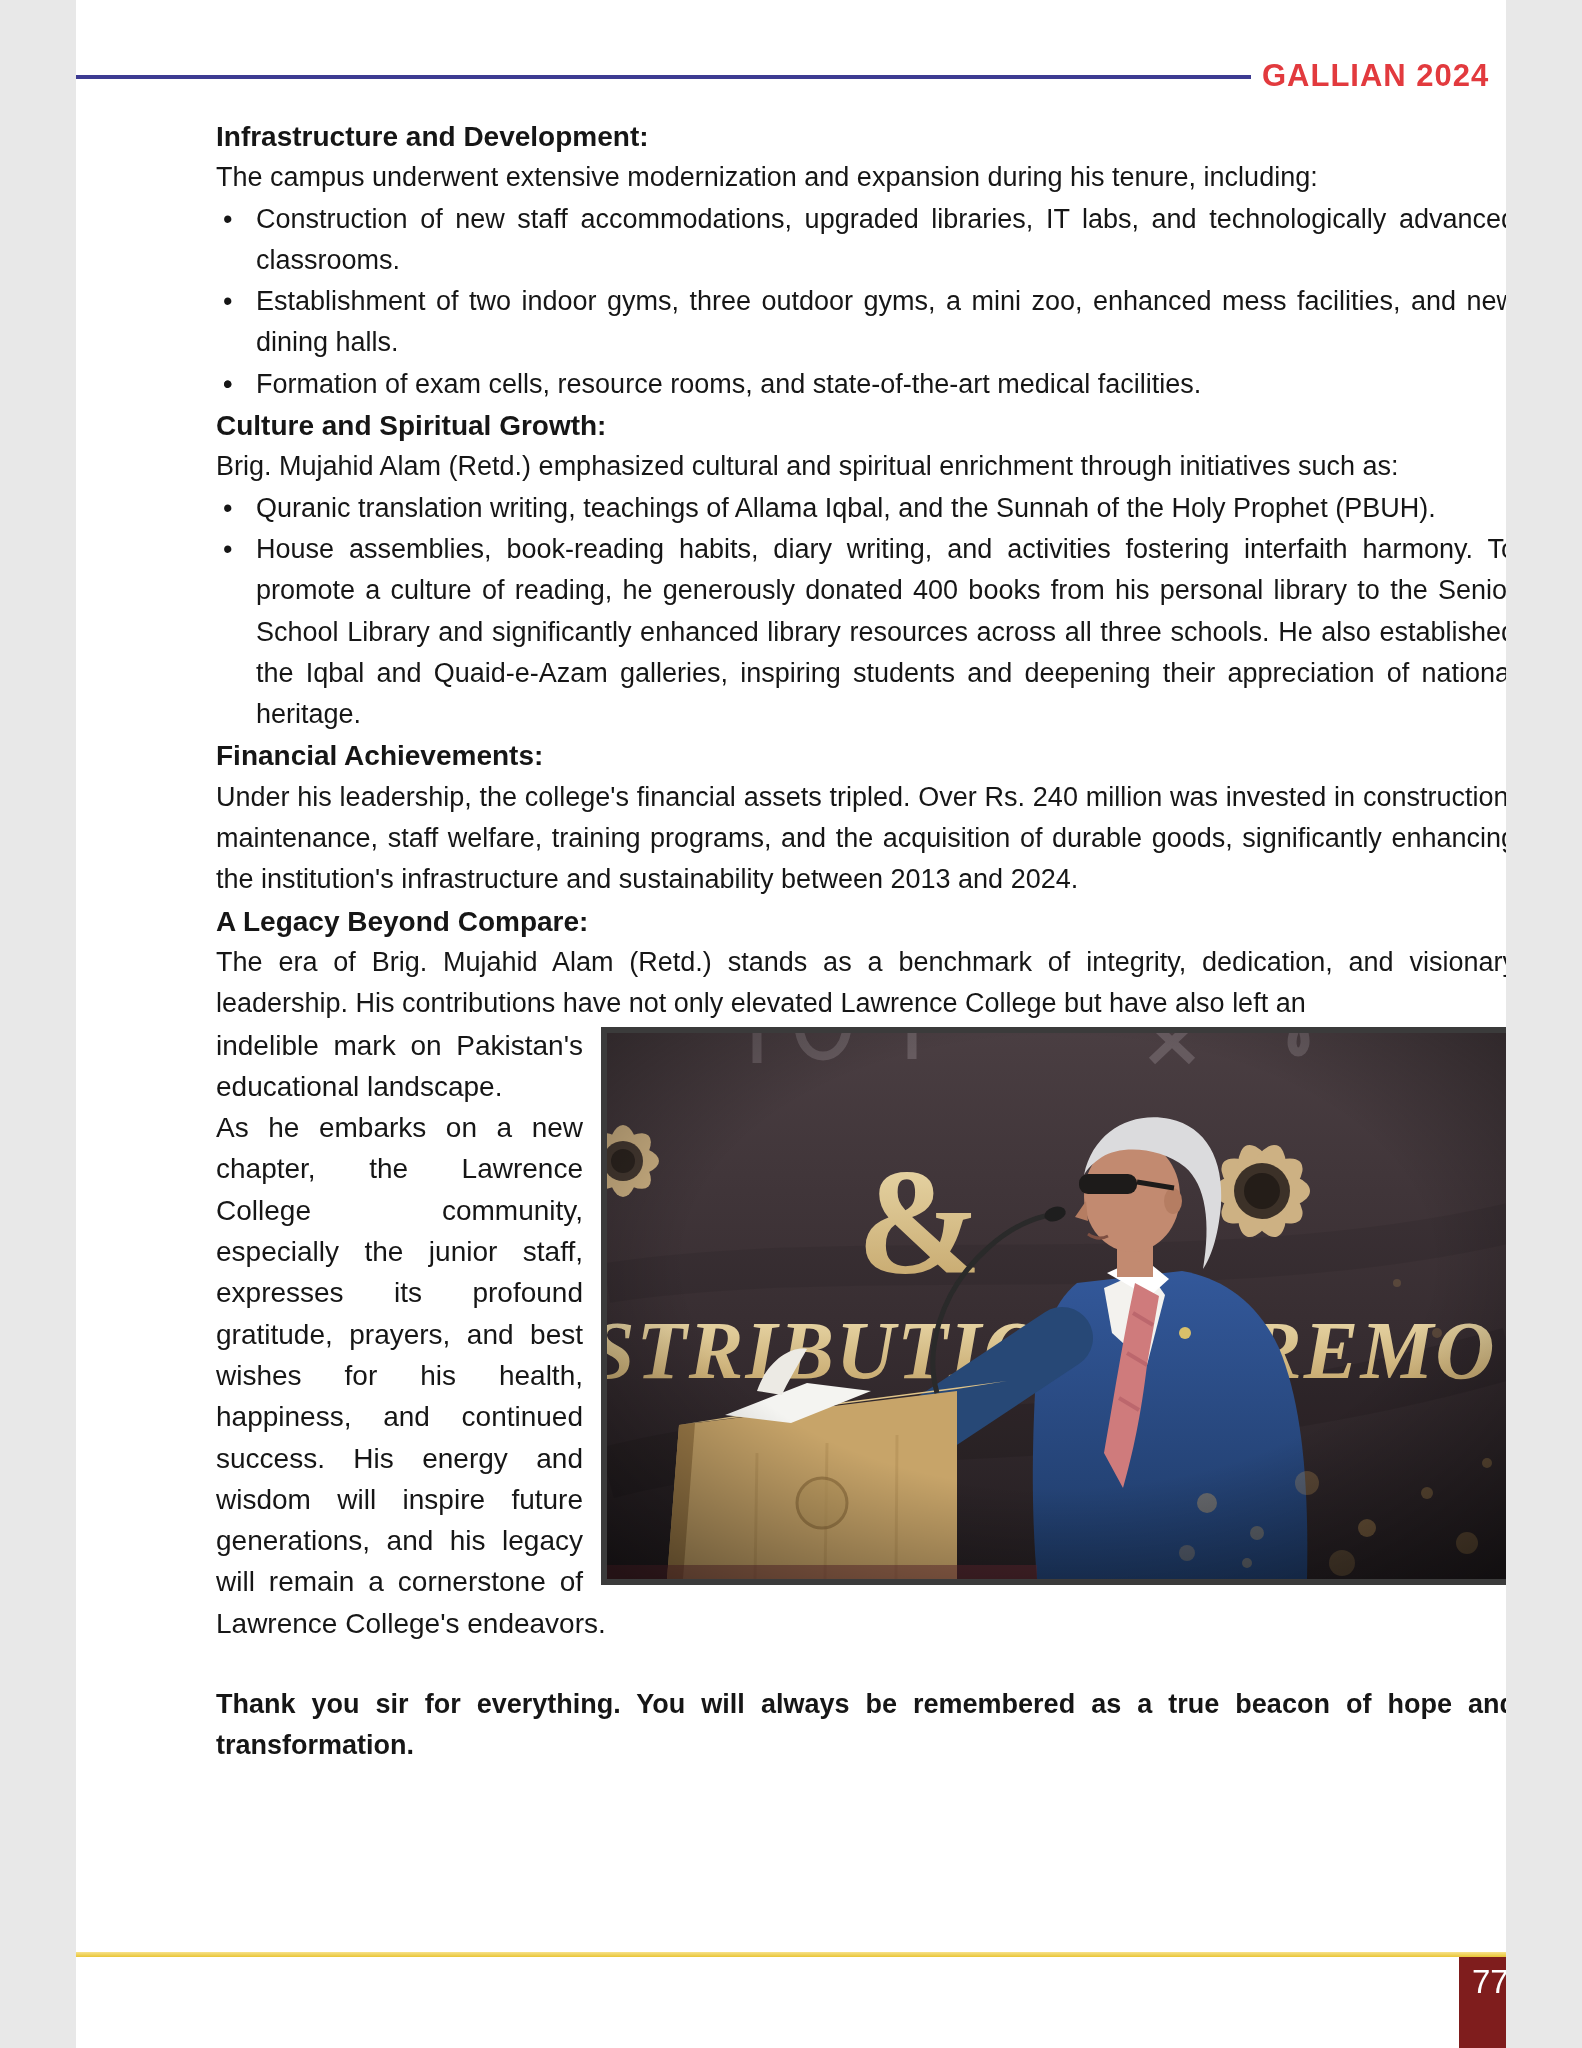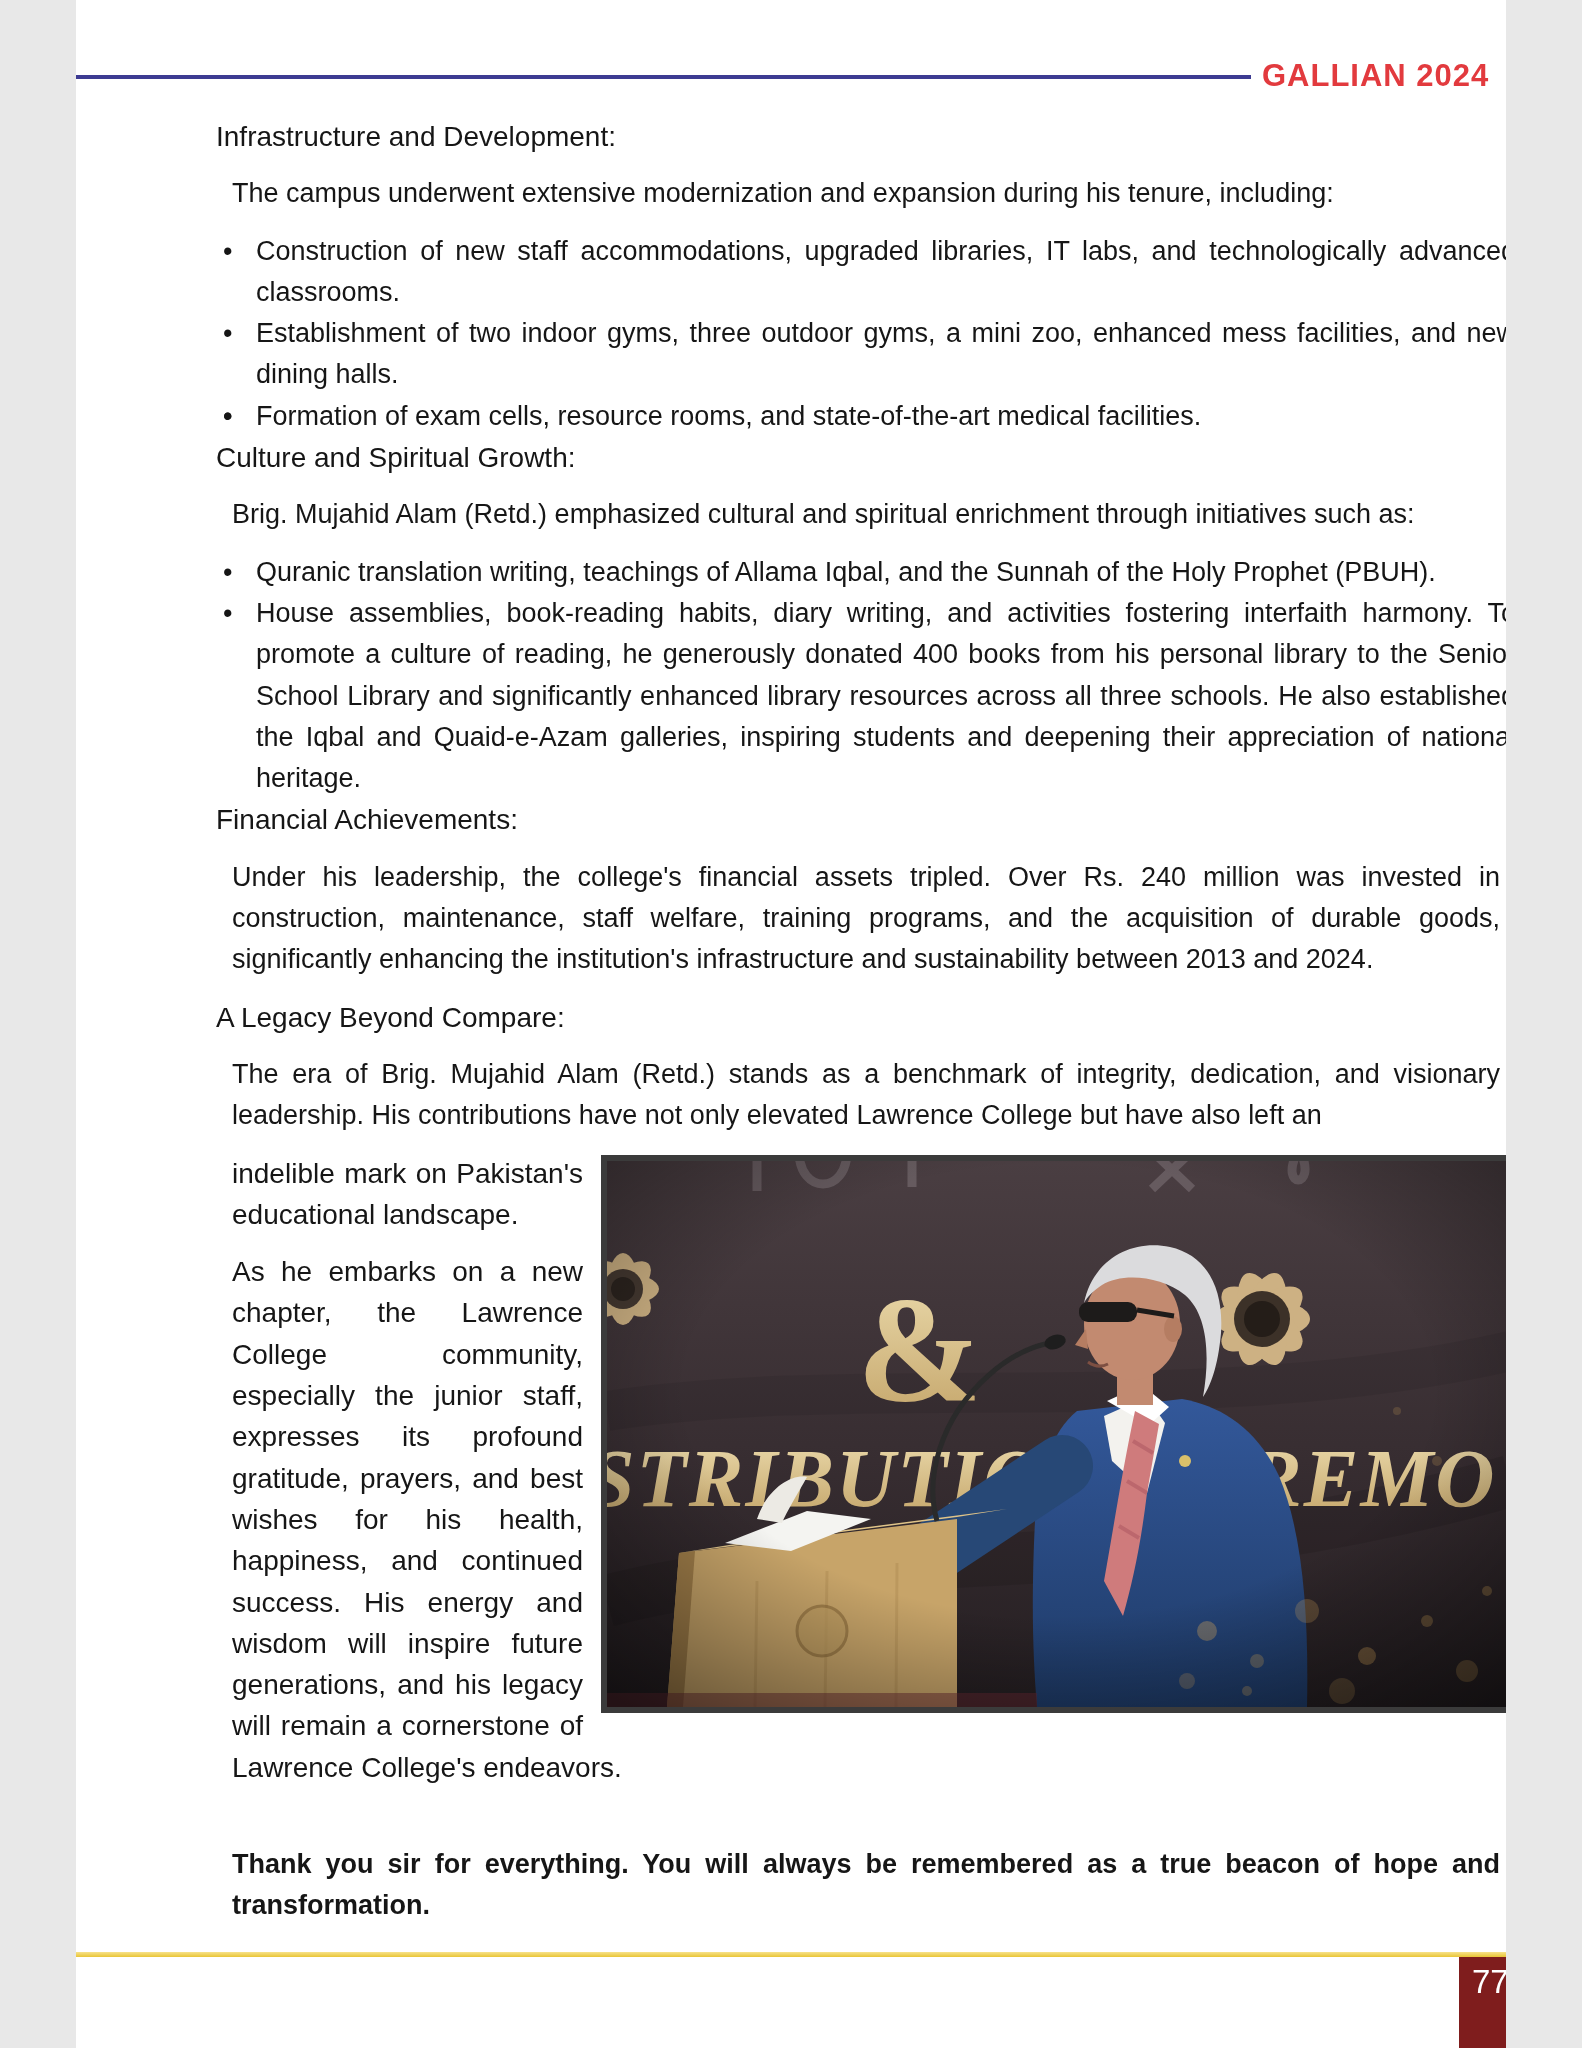--- a/index.html
+++ b/index.html
@@ -14,22 +14,22 @@
     position:absolute; left:1186px; top:57px; width:256px;
     font-size:31px; font-weight:bold; letter-spacing:1px; color:#e23a3e;
     line-height:38px; white-space:nowrap;
   }
   .hdr-rule-yellow { position:absolute; left:1450px; top:75px; width:132px; height:4px; background:#eec437; }
   
   .content {
     position:absolute; left:140px; top:116px; width:1300px;
     font-size:27px; line-height:41.3px; text-align:justify;
   }
-  .content h2 { font-size:28px; font-weight:normal; margin:0; line-height:41.3px; text-align:left; }
-  .content p { margin:16px; }
+  .content h2 { font-size:28px; font-weight:bold; margin:0; line-height:41.3px; text-align:left; }
+  .content p { margin:0; }
   ul.bullets { list-style:none; margin:0; padding:0; }
   ul.bullets li { position:relative; padding-left:40px; }
   .bullet-marker { position:absolute; left:7px; top:0; }
   
   .legacy-wrap { overflow:visible; }
   .legacy-wrap::after { content:""; display:block; clear:both; }
   .legacy-wrap p { font-size:28px; }
   figure.photo {
     float:right; width:915px; height:558px; margin:2px 0 10px 18px;
     border:6px solid #3b3b3b; box-sizing:border-box; padding:0; background:#2a2326;

